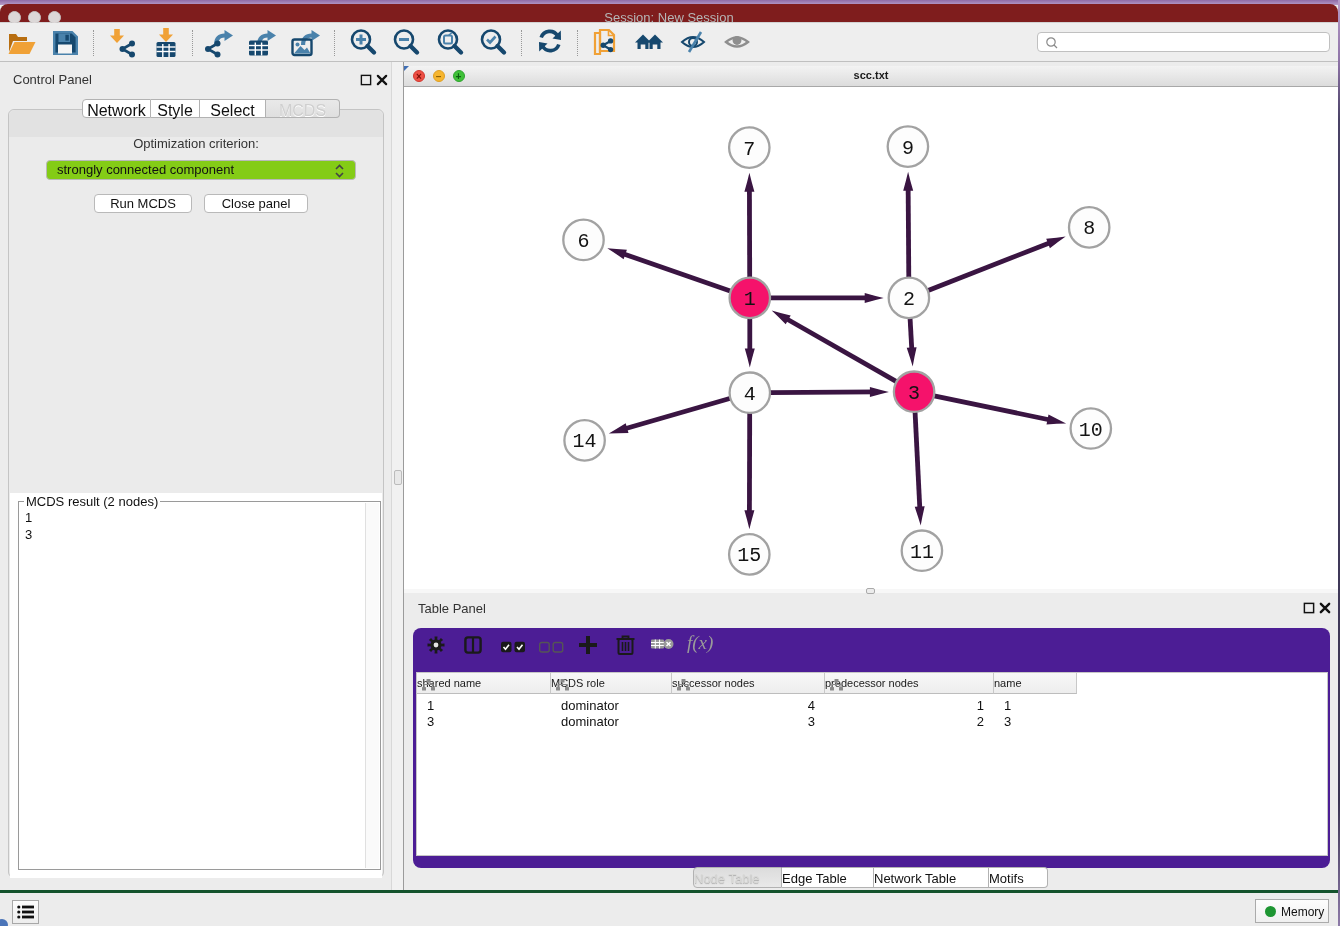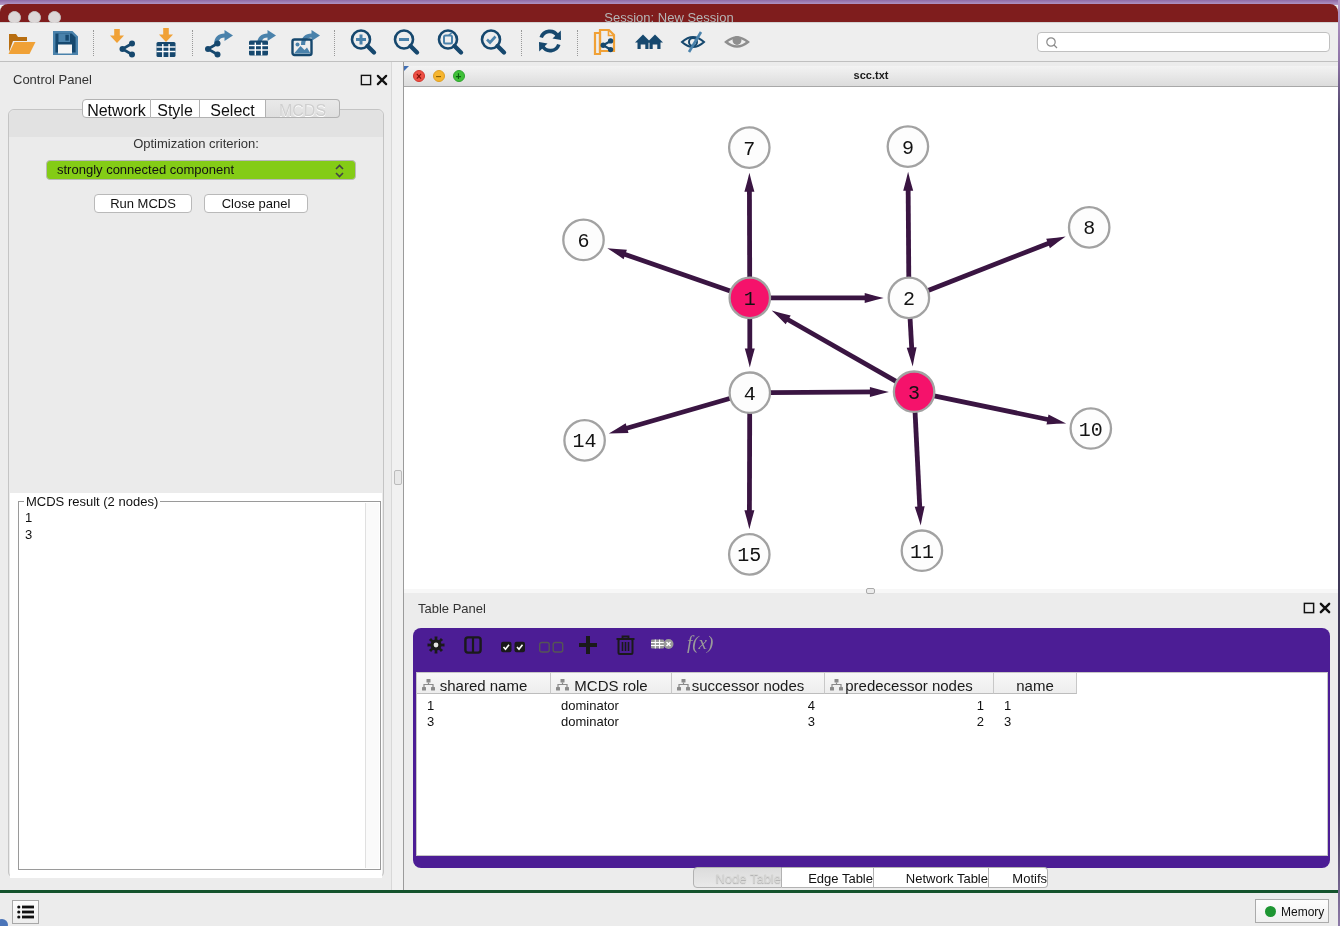--- a/index.html
+++ b/index.html
@@ -39,25 +39,25 @@
 #canvas{position:absolute;left:0;top:21px;width:934px;height:503px;background:#fff;}
 #hdiv{left:404px;top:589px;width:934px;height:4px;background:#f7f7f7;}
 #hgrip{left:866px;top:588px;width:9px;height:6px;background:#ececec;border:1px solid #aaa;border-radius:2px;z-index:5;}
 #corner{position:absolute;left:0;top:0;width:0;height:0;border-top:5px solid #3f6fb5;border-right:5px solid transparent;z-index:8;}
 
 #tp{left:404px;top:593px;width:934px;height:297px;background:#ececec;}
 #tphead{position:absolute;left:14px;top:8px;font-size:13px;color:#333;}
 #tbox{position:absolute;left:9px;top:35px;width:917px;height:240px;background:#4c1d95;border-radius:8px;}
 #ttool{position:absolute;left:0;top:0;width:100%;height:44px;}
 #ttable{position:absolute;left:3px;top:44px;width:912px;height:184px;background:#fff;border:1px solid #c6c6c6;}
-.thr{position:absolute;top:0;height:21px;background:linear-gradient(#f7f7f7,#ededed);border-right:1px solid #c8c8c8;border-bottom:1px solid #bdbdbd;font-size:15px;color:#1a1a1a;text-align:center;padding-top:4px;}
+.thr{position:absolute;top:0;height:21px;background:linear-gradient(#f7f7f7,#ededed);border-right:1px solid #c8c8c8;border-bottom:1px solid #bdbdbd;font-size:11px;color:#1a1a1a;padding-top:4px;}
 .trow{position:absolute;height:16px;font-size:13px;color:#111;}
 
 .btabs{position:absolute;left:289px;top:274px;height:21px;display:flex;font-size:13px;}
-.btab{border:1px solid #b2b2b2;border-left:none;background:#fff;color:#111;padding:3px 0 0;text-align:right;}
+.btab{border:1px solid #b2b2b2;border-left:none;background:#fff;color:#111;padding:3px 0 0;text-align:left;}
 .btab.sel{background:linear-gradient(#dcdcdc,#e9e9e9);color:#d8d8d6;border-radius:4px 0 0 4px;border-left:1px solid #b2b2b2;text-shadow:0 1px 1px #aaa;}
 .btab.last{border-radius:0 4px 4px 0;}
 
 #status{left:0;top:890px;width:1340px;height:36px;background:#ececec;border-top:3px solid #14532d;}
 #listbtn{position:absolute;left:12px;top:7px;width:27px;height:24px;background:linear-gradient(#fdfdfd,#ededed);border:1px solid #a8a8a8;}
 #membtn{position:absolute;left:1255px;top:6px;width:74px;height:24px;background:linear-gradient(#fdfdfd,#f0f0f0);border:1px solid #ababab;font-size:12px;color:#111;}
 #bluedot{position:absolute;left:-4px;top:919px;width:12px;height:12px;border-radius:50%;background:#4a74b8;z-index:70;}
 </style></head><body>
 <div class="abs" id="deskTop"></div>
 <div class="abs" id="titlebar">

